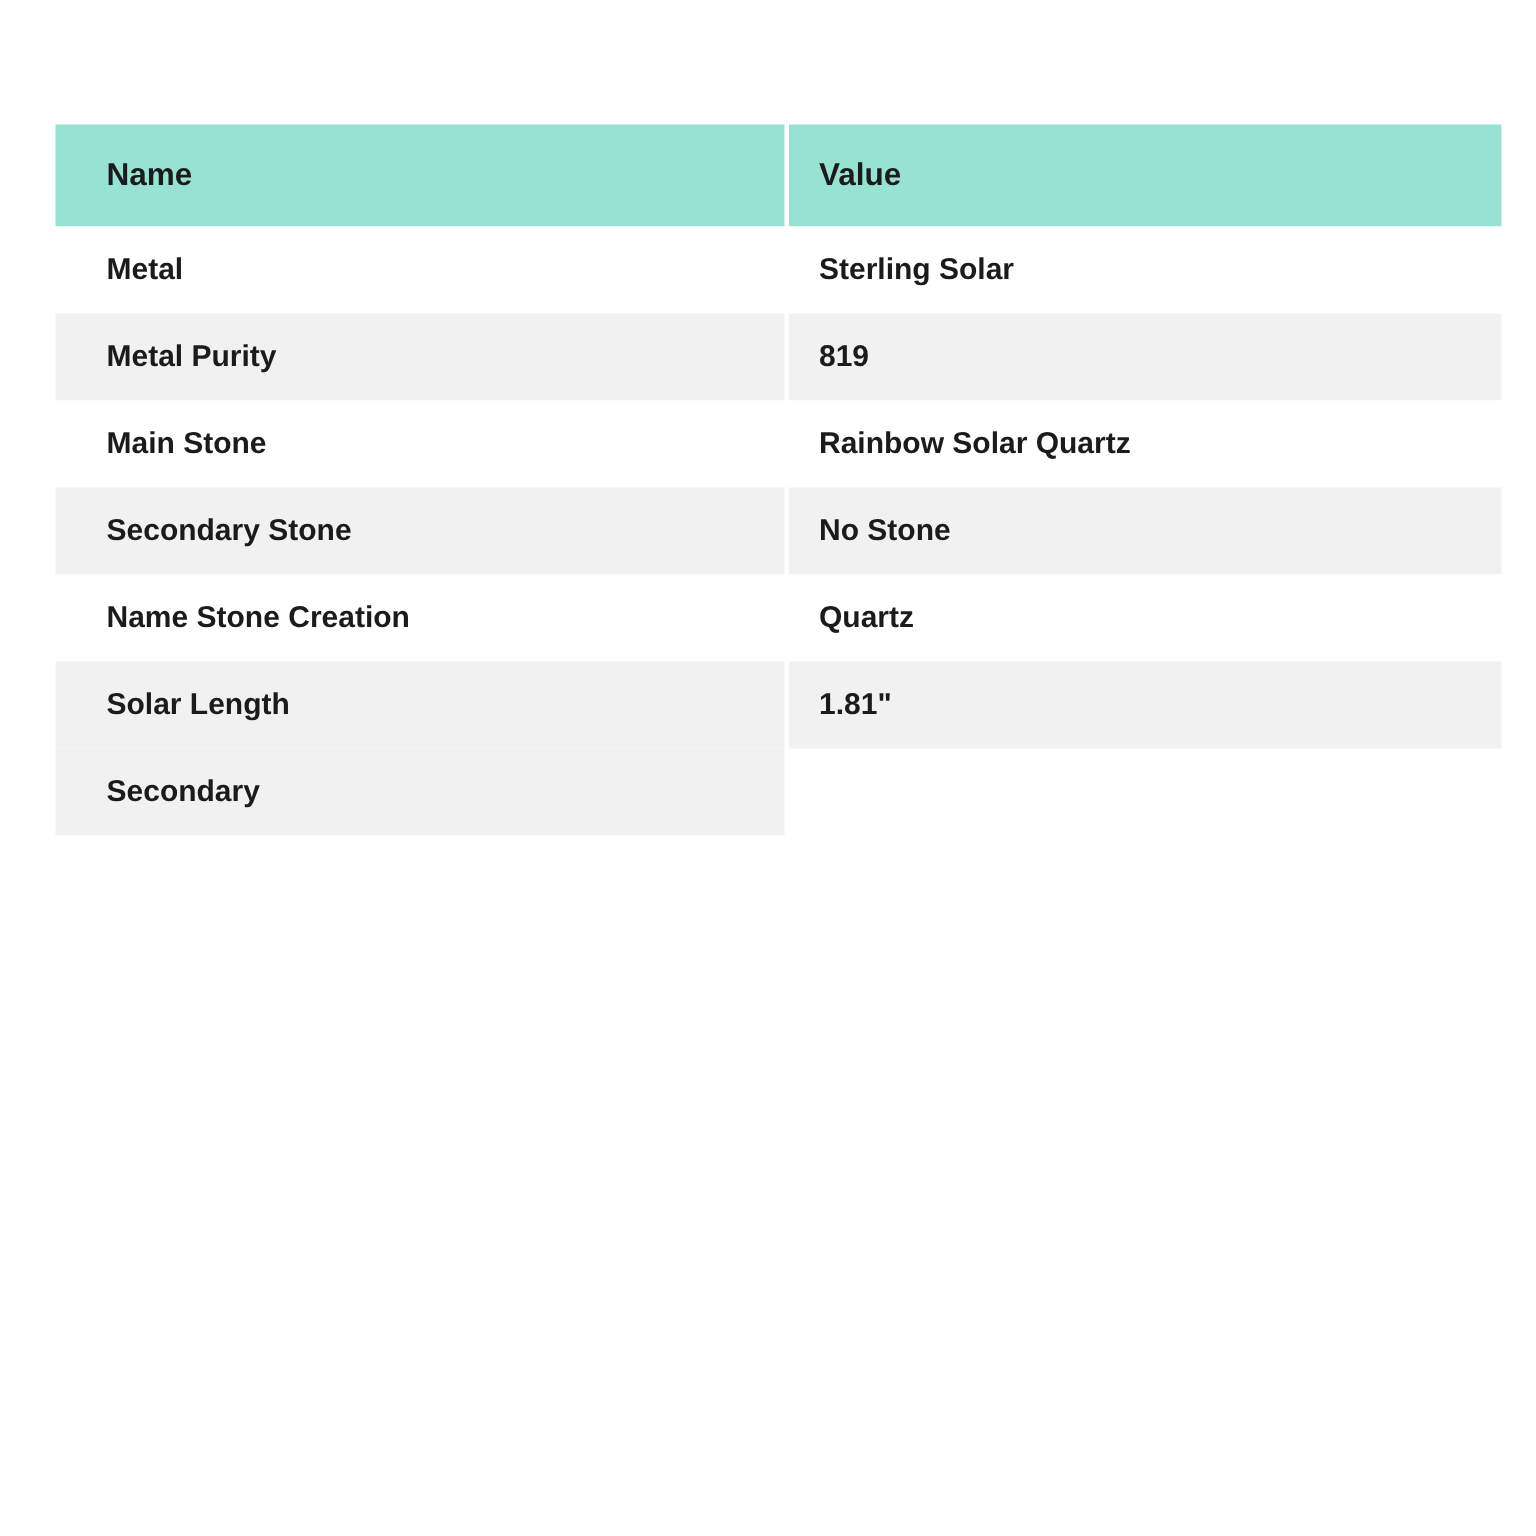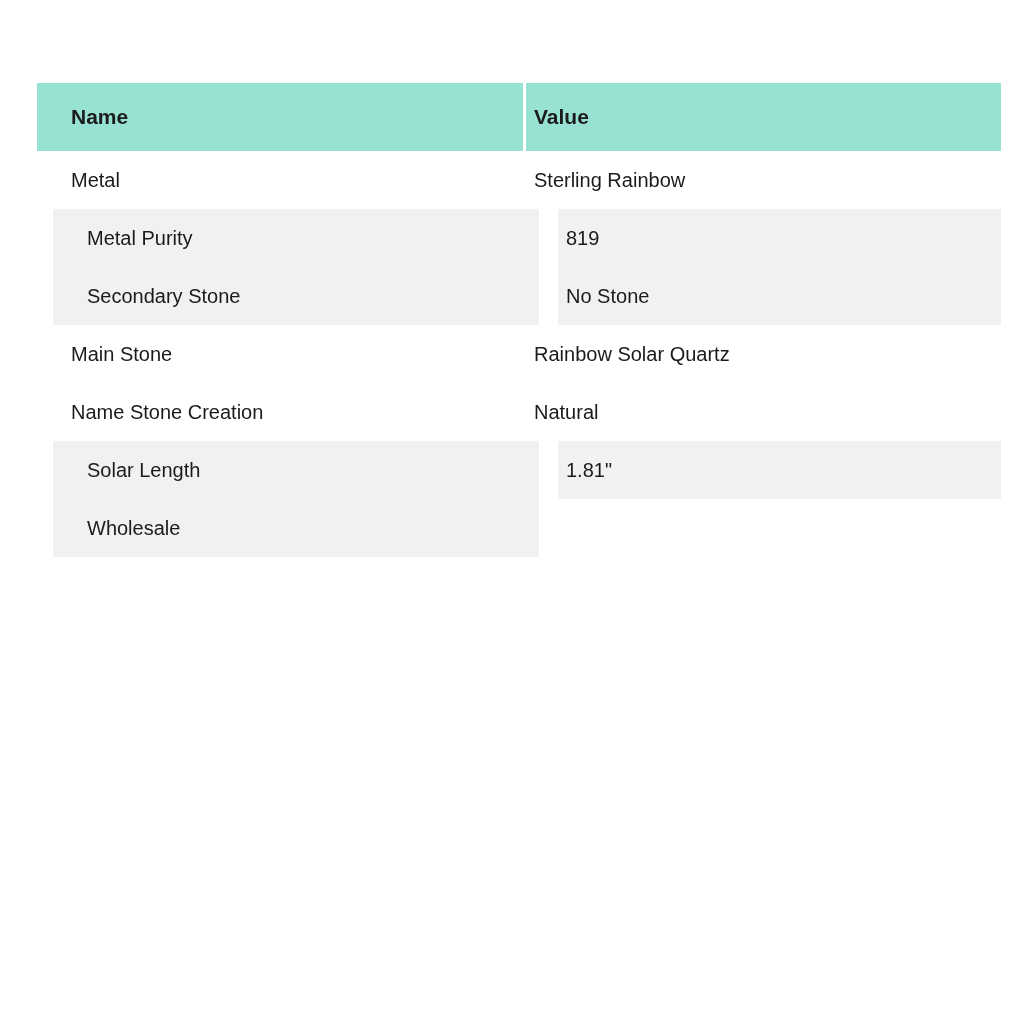--- a/index.html
+++ b/index.html
@@ -27,69 +27,69 @@
     align-items: center;
     background: transparent;
   }
   .cell-name {
     width: 486px;
     flex: 0 0 486px;
     padding-left: 34px;
   }
   .cell-value {
     flex: 1 1 auto;
-    padding-left: 8px;
+    padding-left: 20px;
   }
   .header-row { height: 68px; }
   .header-row > .cell {
     background: var(--header-bg, #98e2d4);
     font-size: 21px;
     font-weight: 700;
   }
-  .body-row { height: 58px; font-size: 20px; }
+  .body-row { height: 58px; font-size: 20px; font-weight: bold; }
   .body-row > .cell { background: var(--row-bg, #ffffff); }
-  .body-row.alt > .cell { background: var(--row-alt-bg, #f1f1f1); margin-left: 16px; }
+  .body-row.alt > .cell { background: var(--row-alt-bg, #f1f1f1); }
 </style>
 </head>
 <body style="background: rgb(255, 255, 255);">
 
 <div class="spec-table">
   <div class="row header-row">
     <div class="cell cell-name">Name</div>
     <div class="cell cell-value">Value</div>
   </div>
   <div id="table-body">
   <div class="row body-row">
     <div class="cell cell-name">Metal</div>
-    <div class="cell cell-value">Sterling Rainbow</div>
+    <div class="cell cell-value">Sterling Solar</div>
   </div>
 
   <div class="row body-row alt">
     <div class="cell cell-name">Metal Purity</div>
     <div class="cell cell-value">819</div>
+  </div>
+
+  <div class="row body-row">
+    <div class="cell cell-name">Main Stone</div>
+    <div class="cell cell-value">Rainbow Solar Quartz</div>
   </div>
 
   <div class="row body-row alt">
     <div class="cell cell-name">Secondary Stone</div>
     <div class="cell cell-value">No Stone</div>
   </div>
 
   <div class="row body-row">
-    <div class="cell cell-name">Main Stone</div>
-    <div class="cell cell-value">Rainbow Solar Quartz</div>
-  </div>
-
-  <div class="row body-row">
     <div class="cell cell-name">Name Stone Creation</div>
-    <div class="cell cell-value">Natural</div>
+    <div class="cell cell-value">Quartz</div>
   </div>
 
   <div class="row body-row alt">
     <div class="cell cell-name">Solar Length</div>
     <div class="cell cell-value">1.81"</div>
   </div>
 
 
   <div class="row body-row alt">
-    <div class="cell cell-name">Wholesale</div>
+    <div class="cell cell-name">Secondary</div>
   </div>
 </div>
 </div>
 
 </body></html>

